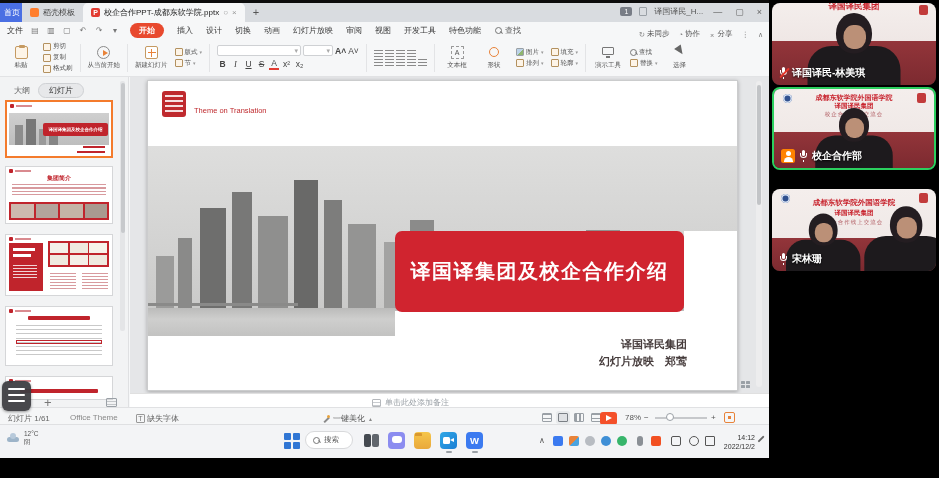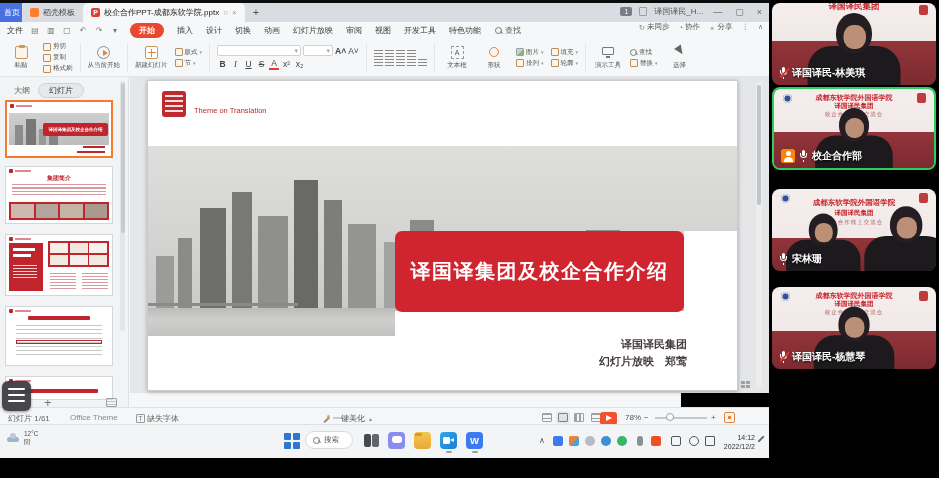--- a/index.html
+++ b/index.html
@@ -28,21 +28,21 @@
 .qicons{display:flex;gap:6px;color:#777;font-size:8px;margin-right:10px}
 .qic{width:10px;text-align:center}
 .i-save::before{content:"▤"} .i-print::before{content:"▥"} .i-view::before{content:"▢"}
 .i-undo::before{content:"↶"} .i-redo::before{content:"↷"} .i-drop::before{content:"▾"}
 #menus{display:flex;gap:13px;align-items:center;color:#3a3a3a}
 .menu-pill{background:#e8492e;color:#fff;border-radius:9px;padding:2px 9px;font-weight:bold}
 #menu-find{display:flex;align-items:center;gap:3px;margin-left:14px;color:#555}
 .mag{width:7px;height:7px;position:relative}
 .mag::before{content:"";position:absolute;left:0;top:0;width:5px;height:5px;border:1px solid #777;border-radius:50%}
 .mag::after{content:"";position:absolute;left:4.6px;top:4.6px;width:3px;height:1px;background:#777;transform:rotate(45deg)}
-#menubar-right{position:absolute;right:6px;top:0;height:17px;display:flex;align-items:flex-start;gap:9px;font-size:7.5px;color:#555}
+#menubar-right{position:absolute;right:6px;top:0;height:17px;display:flex;align-items:flex-end;gap:9px;font-size:7.5px;color:#555}
 .mr-item{display:flex;align-items:center;gap:2px}
 .i-sync::before{content:"↻";color:#888}
 .i-people::before{content:"◔";color:#888}
 .i-share::before{content:"⌅";color:#888}
 .i-more::before{content:"⋮";color:#777}
 .i-caret::before{content:"∧";color:#777;font-size:7px}
 
 #ribbon{position:absolute;left:0;top:36px;width:769px;height:38px;background:#f6f7f8;border-bottom:1px solid #e2e3e5;display:flex;align-items:center;padding:0 6px;gap:7px}
 .vdiv{width:1px;height:28px;background:#e3e4e6}
 .bigbtn{display:flex;flex-direction:column;align-items:center;justify-content:center;gap:2px;font-size:6.5px;color:#555;min-width:30px}
@@ -506,20 +506,26 @@
           <div id="vthumb"></div>
         </div>
       <div class="gridic">
           <div></div>
           <div></div>
           <div></div>
           <div></div>
         </div>
     </div>
 
+    <div id="notes">
+      <div class="nph">
+        <span class="noteic"></span>
+        <span>单击此处添加备注</span>
+      </div>
+    </div>
 
     <div id="statusbar">
       <span class="st" style="left:8px">幻灯片 1/61</span>
       <span class="st" style="left:70px;color:#888">Office Theme</span>
       <span class="st" style="left:136px"><span class="fontT">T</span><span>缺失字体</span></span>
       <span class="st" id="beautify">
         <span class="wand"></span>
         <span>一键美化</span>
         <span style="font-size:5px;color:#888">▲</span>
       </span>
@@ -665,37 +671,14 @@
     <div class="namebar">
       <span class="mic">
           <span class="mbody"></span>
           <span class="marc"></span>
           <span class="mstem"></span>
         </span>
       <span>宋林珊</span>
     </div>
   </div>
 
-  <div class="tile" style="top:287px">
-    <div class="vbanner">
-      <div class="crest"></div>
-      <div class="vseal"></div>
-      <div class="bt1">成都东软学院外国语学院</div>
-      <div class="bt2">译国译民集团</div>
-      <div class="bt3">校企合作线上交流会</div>
-    </div>
-    <div class="person" style="left:50%;transform:translateX(-50%) scale(1.3);transform-origin:bottom center">
-      <div class="head">
-          <div class="face"></div>
-        </div>
-        <div class="shoulders"></div>
-    </div>
-    <div class="namebar">
-      <span class="mic muted">
-          <span class="mbody"></span>
-          <span class="marc"></span>
-          <span class="mstem"></span>
-        </span>
-      <span>译国译民-杨慧琴</span>
-    </div>
-  </div>
 
 </div>
 
 </body></html>

